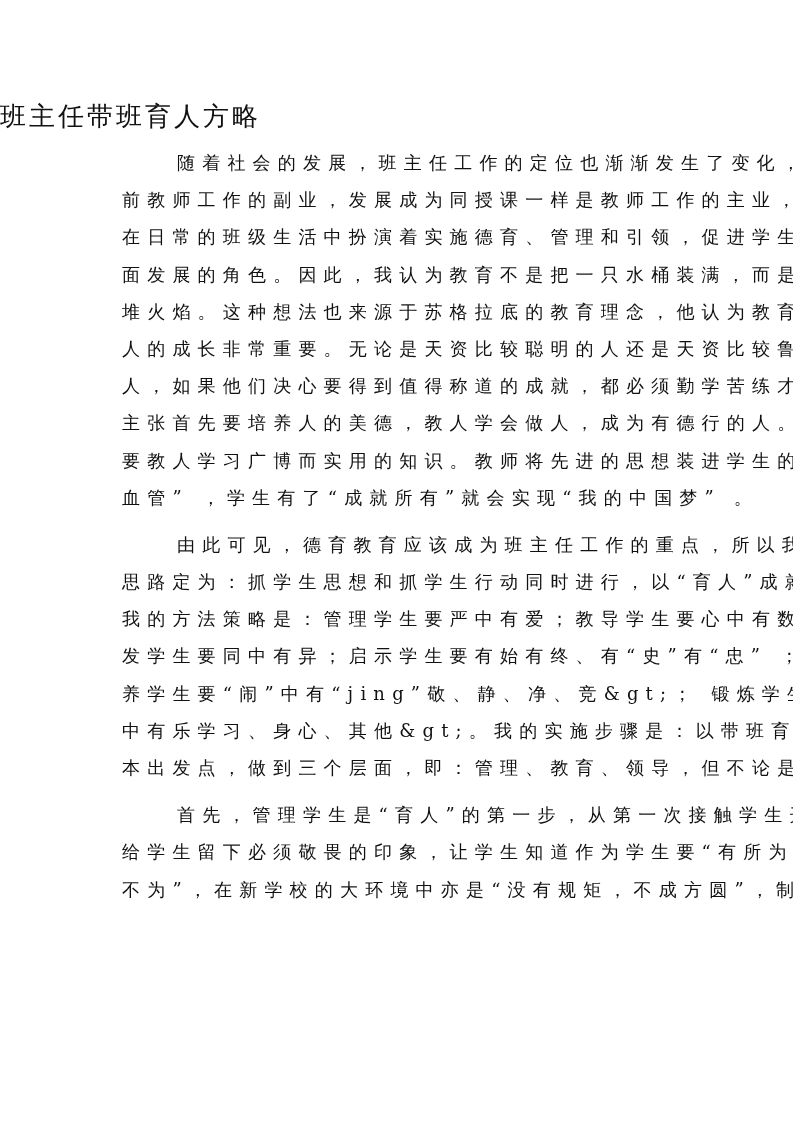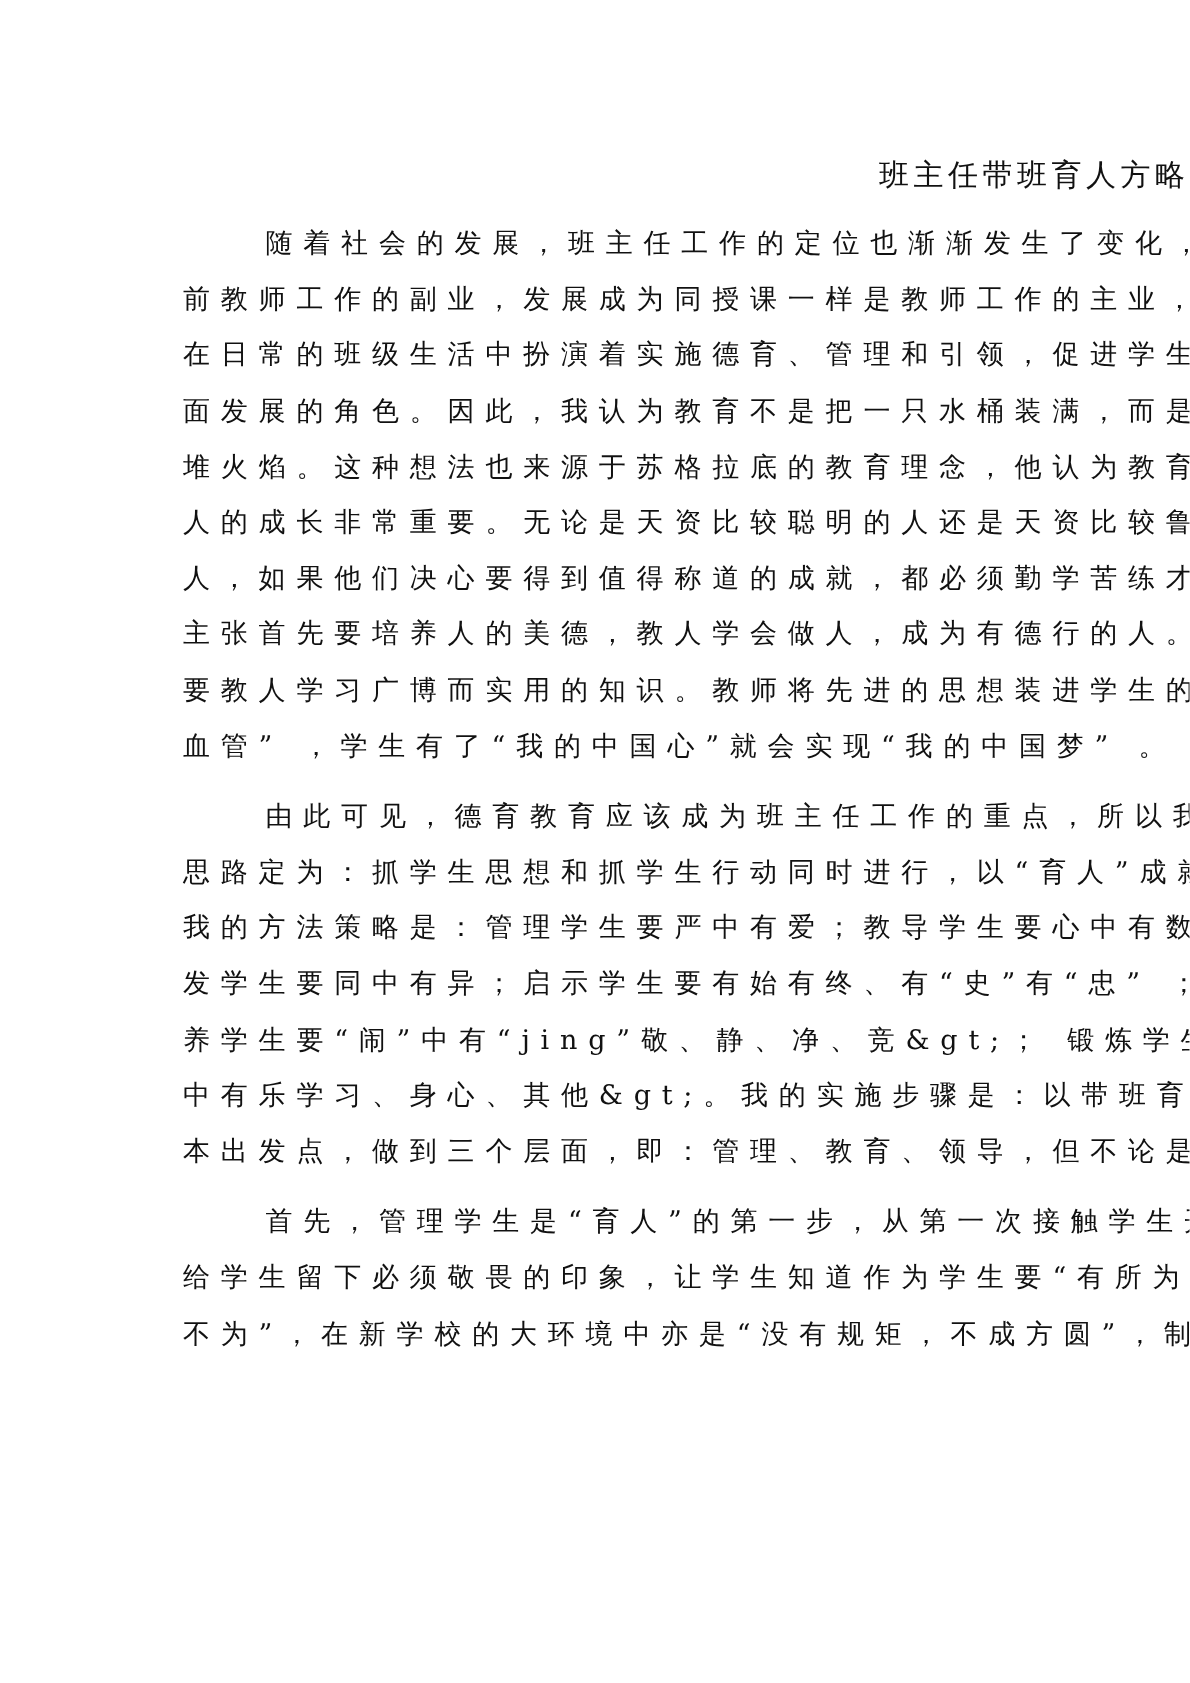--- a/index.html
+++ b/index.html
@@ -19,22 +19,22 @@
     position: absolute;
     left: 0; top: 0;
     width: 793px; height: 1122px;
     background: #ffffff;
   }
   .title {
     position: absolute;
     top: 98px;
     left: 0;
     width: 793px;
-    text-align: right;
-    font-size: 20px;
+    text-align: left;
+    font-size: 26px;
     line-height: 36px;
     letter-spacing: 3px;
     font-weight: normal;
     margin: 0;
   }
   .body {
     position: absolute;
     left: 122px;
     top: 144px;
     width: 560px;
@@ -65,21 +65,21 @@
     <div>
       <span class="line indent">随着社会的发展，班主任工作的定位也渐渐发生了变化，它由以</span>
       <span class="line">前教师工作的副业，发展成为同授课一样是教师工作的主业，班主任</span>
       <span class="line">在日常的班级生活中扮演着实施德育、管理和引领，促进学生健康全</span>
       <span class="line">面发展的角色。因此，我认为教育不是把一只水桶装满，而是点燃一</span>
       <span class="line">堆火焰。这种想法也来源于苏格拉底的教育理念，他认为教育对一个</span>
       <span class="line">人的成长非常重要。无论是天资比较聪明的人还是天资比较鲁钝的</span>
       <span class="line">人，如果他们决心要得到值得称道的成就，都必须勤学苦练才行。他</span>
       <span class="line">主张首先要培养人的美德，教人学会做人，成为有德行的人。其次才</span>
       <span class="line">要教人学习广博而实用的知识。教师将先进的思想装进学生的“心脑</span>
-      <span class="line">血管” ，学生有了“我的中国心”就会实现“我的中国梦” 。</span>
+      <span class="line">血管” ，学生有了“成就所有”就会实现“我的中国梦” 。</span>
     </div>
     <div class="para-gap"></div>
 
     <div>
       <span class="line indent">由此可见，德育教育应该成为班主任工作的重点，所以我把工作</span>
       <span class="line">思路定为：抓学生思想和抓学生行动同时进行，以“育人”成就所有。</span>
       <span class="line">我的方法策略是：管理学生要严中有爱；教导学生要心中有数；开</span>
       <span class="line">发学生要同中有异；启示学生要有始有终、有“史”有“忠” ；培</span>
       <span class="line">养学生要“闹”中有“jing”敬、静、净、竞&amp;gt;； 锻炼学生要苦</span>
       <span class="line">中有乐学习、身心、其他&amp;gt;。我的实施步骤是：以带班育人为为基</span>

